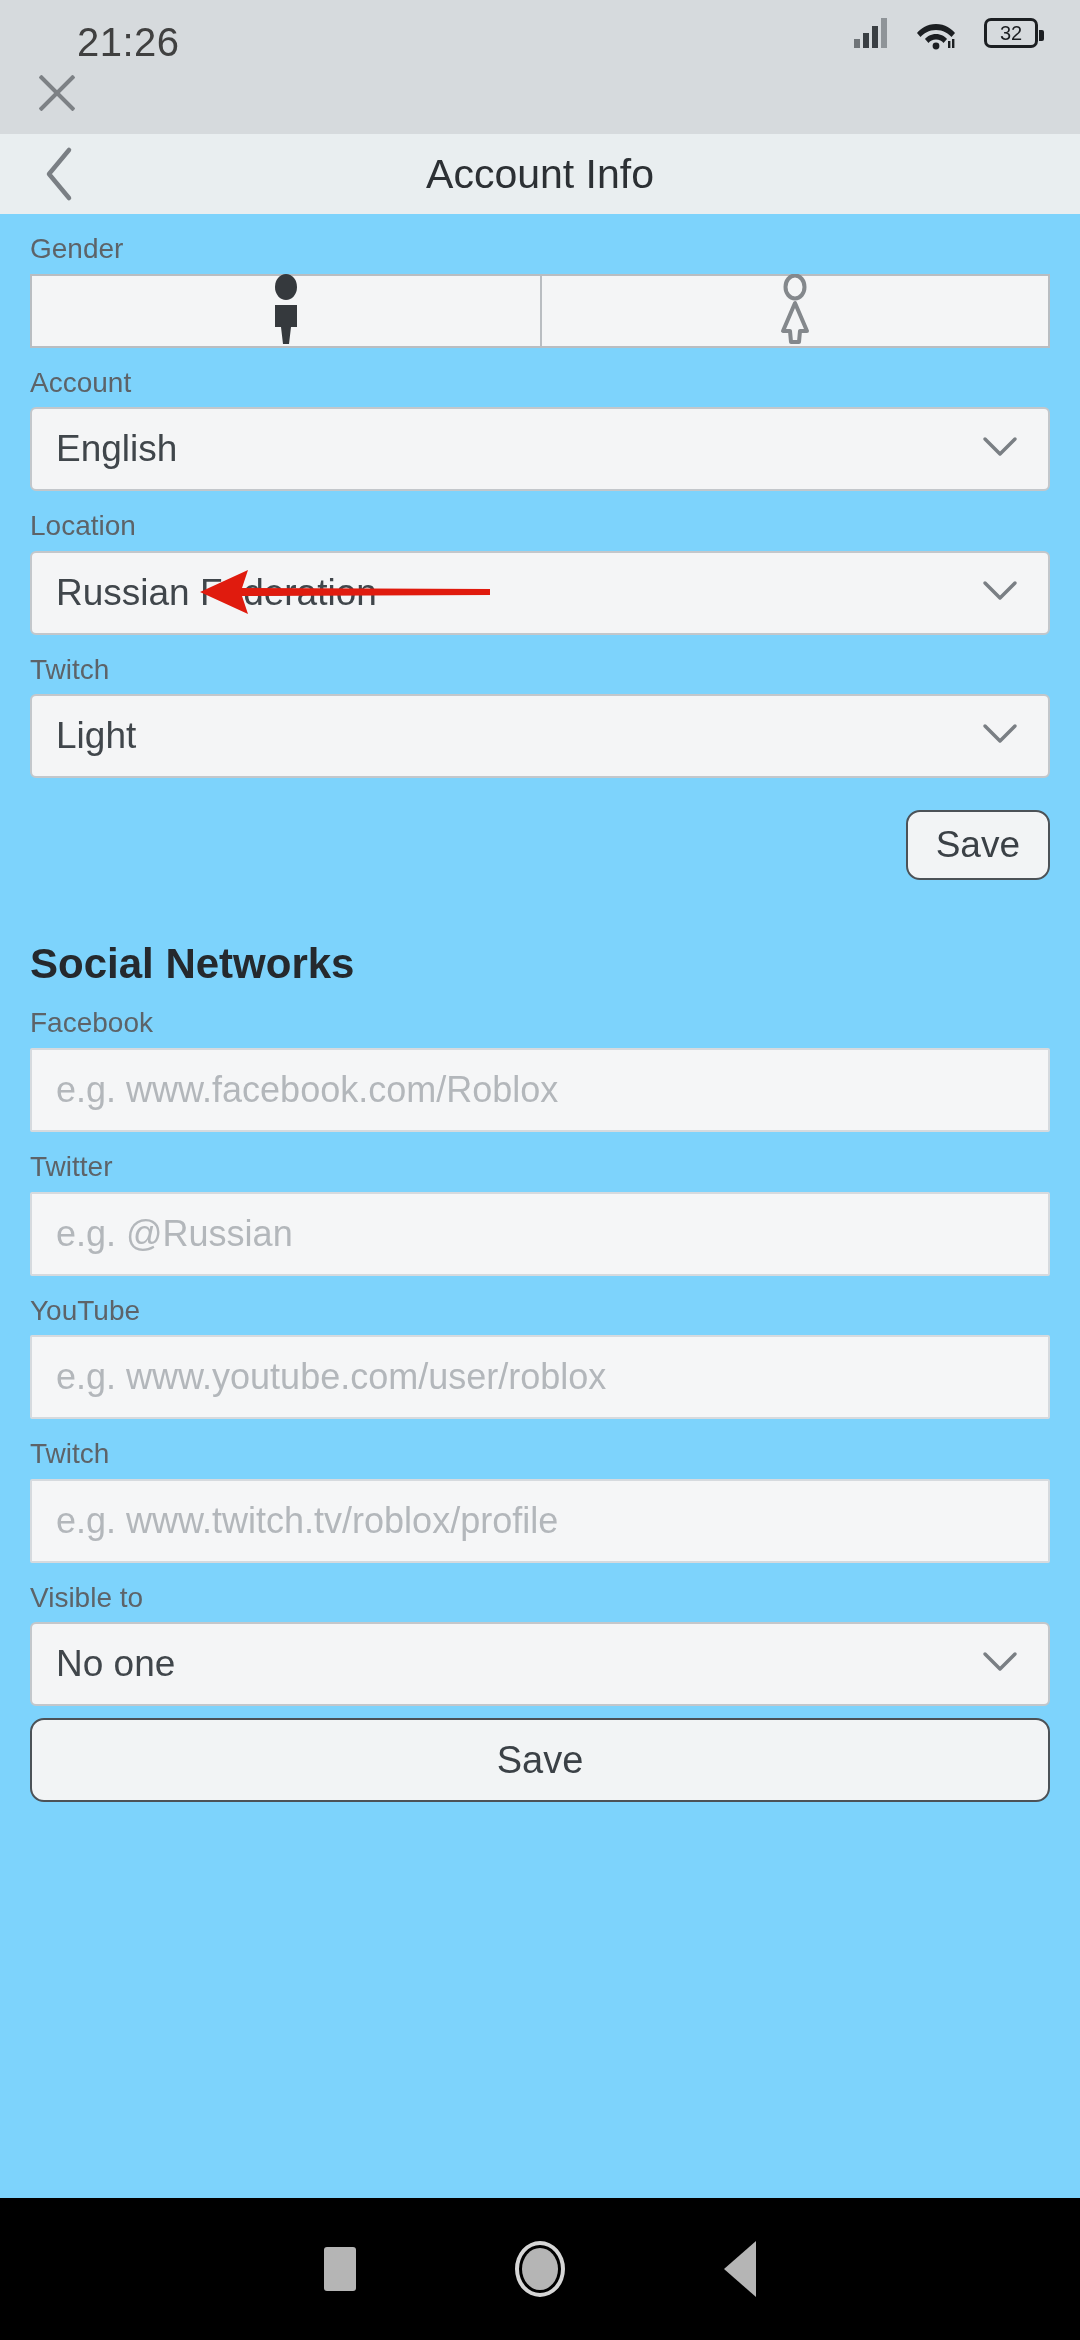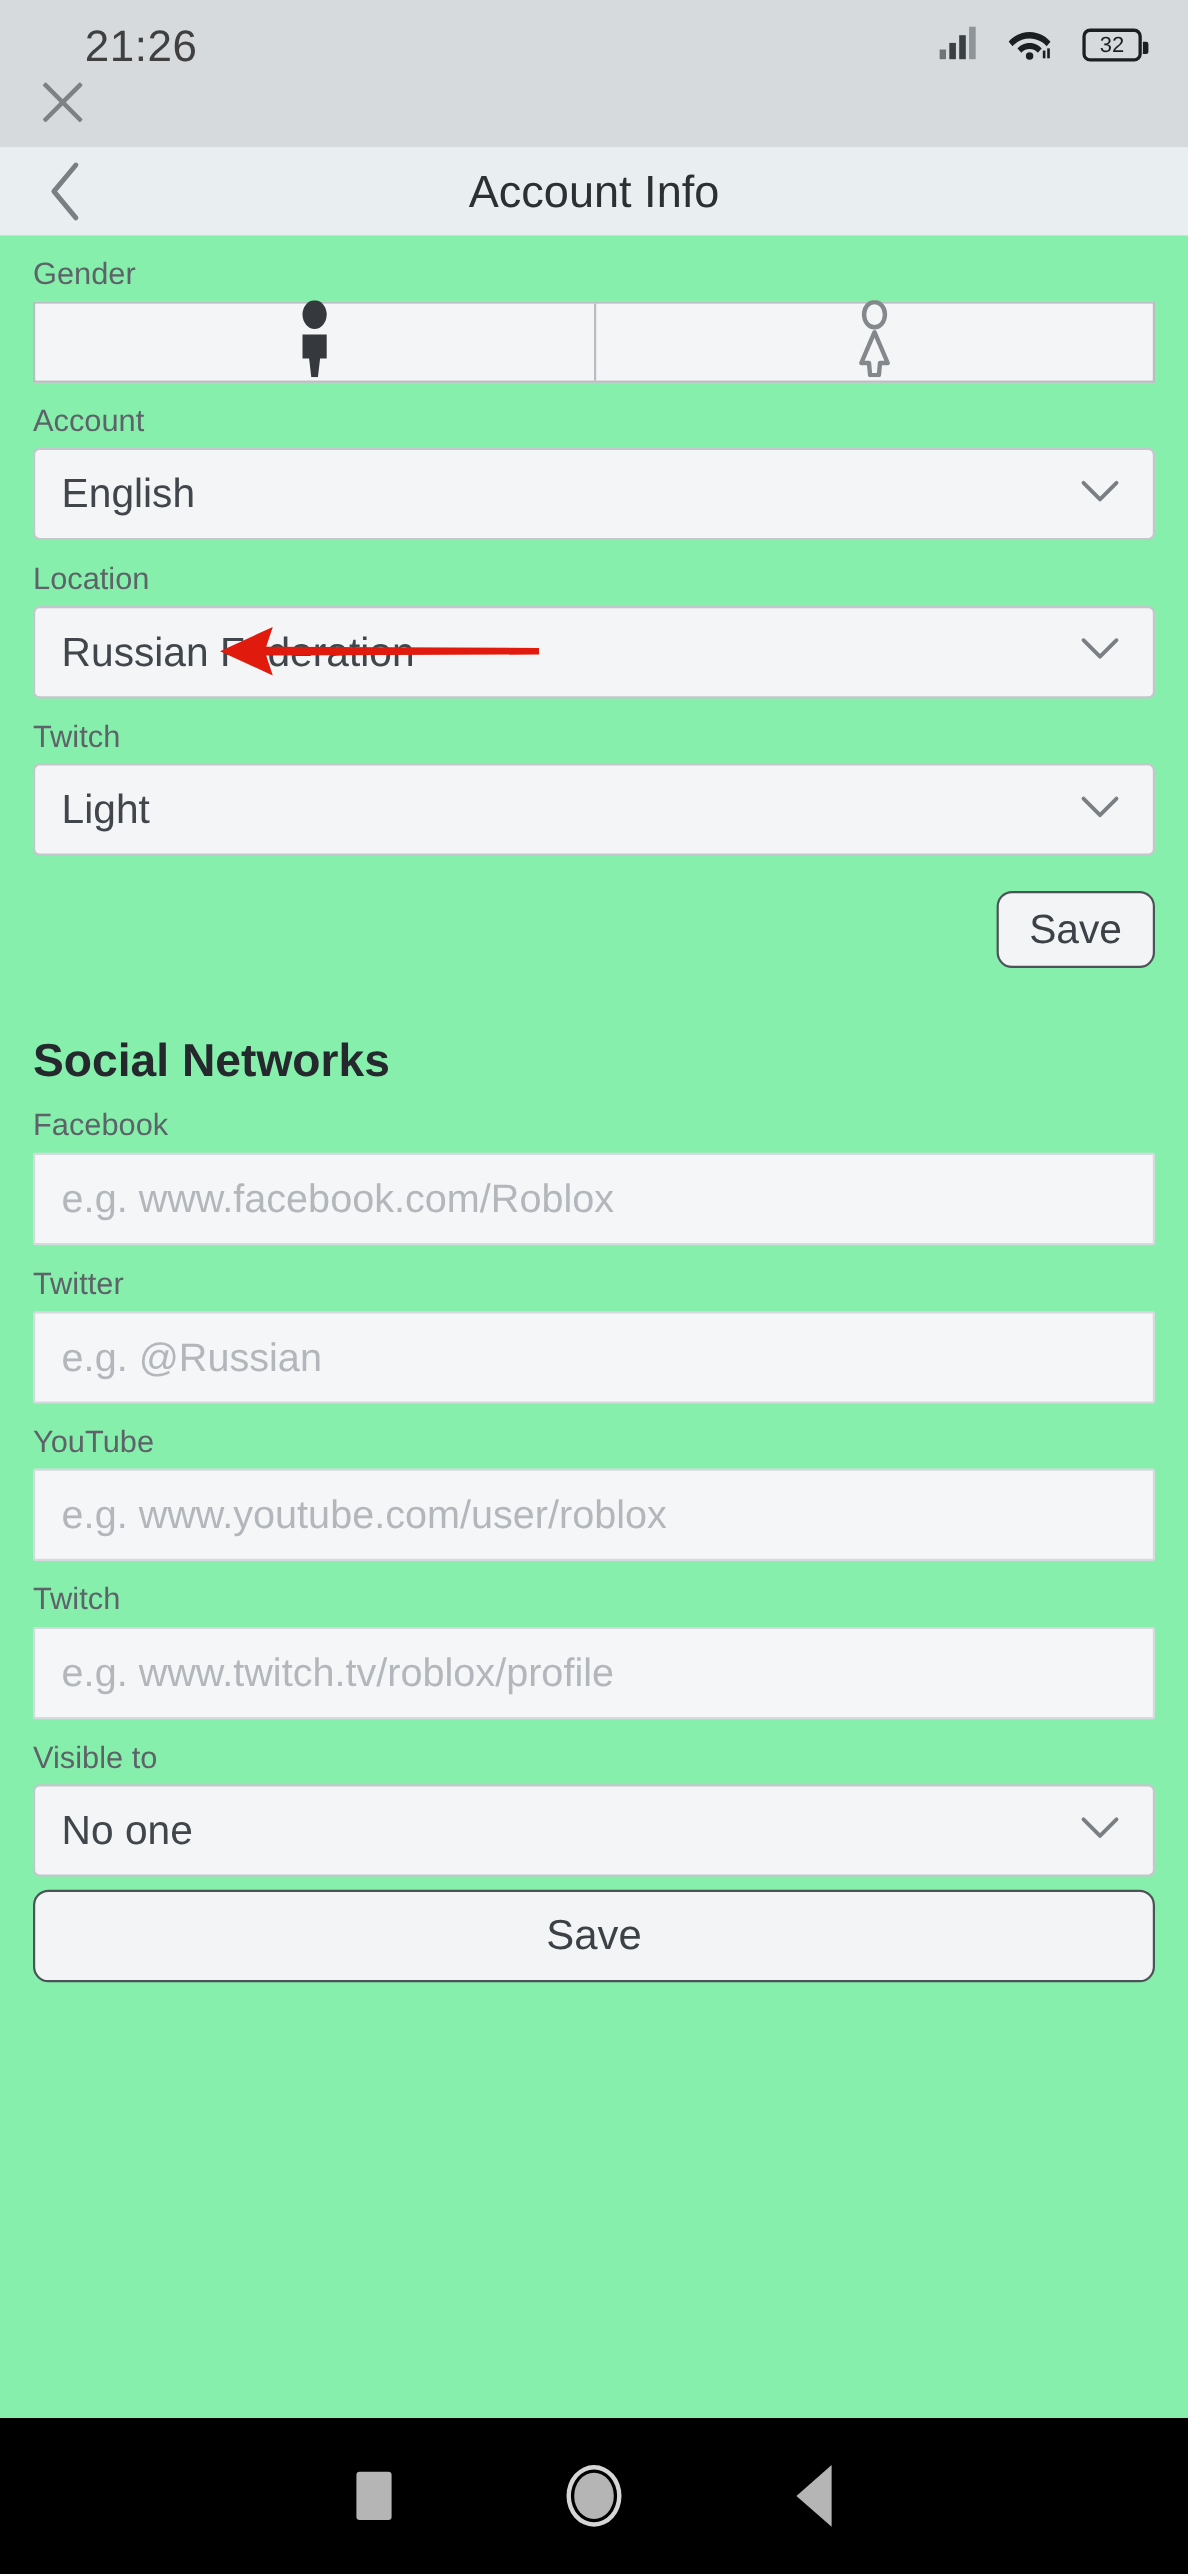--- a/index.html
+++ b/index.html
@@ -39,21 +39,20 @@
     font-size: 40px;
     color: #404040;
     letter-spacing: 0.5px;
   }
 
   .status-icons {
     position: absolute;
     right: 42px;
     top: 18px;
     display: flex;
-    align-items: center;
     gap: 28px;
     height: 46px;
   }
 
   .signal-icon { display: block; }
   .wifi-icon { display: block; }
 
   .battery-icon {
     position: relative;
     width: 54px;
@@ -128,21 +127,21 @@
     width: 100%;
     text-align: center;
     font-size: 41px;
     color: #2c3034;
     font-weight: 400;
   }
 
   
   .content {
     flex: 1 1 auto;
-    background: #86efac;
+    background: #7dd3fc;
     padding: 0 30px;
     position: relative;
     overflow: hidden;
   }
 
   .field-label {
     font-size: 28px;
     color: #5d6368;
     margin-top: 18px;
     margin-bottom: 8px;

